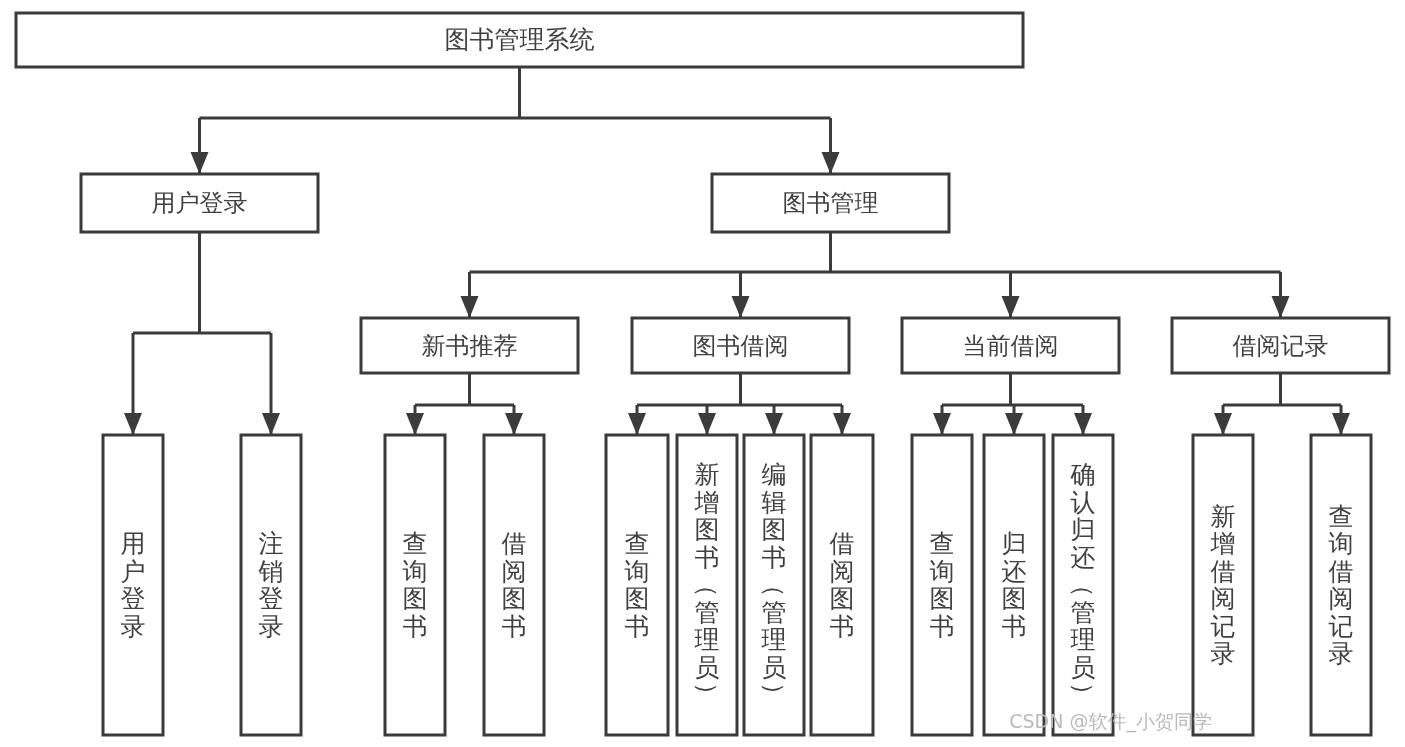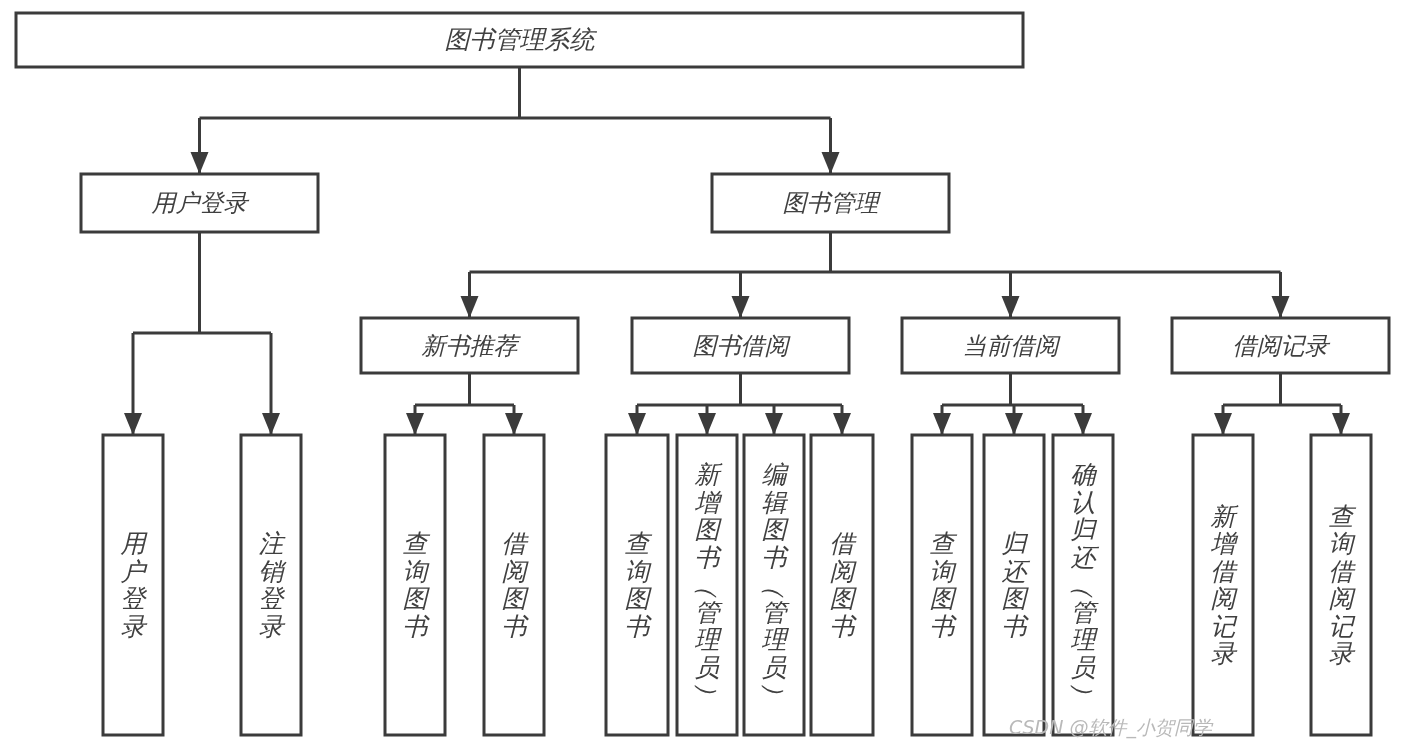--- a/index.html
+++ b/index.html
@@ -2,21 +2,21 @@
 <html lang="zh"><head>
 <meta charset="utf-8">
 <title>图书管理系统 功能结构图</title>
 <style>
   html,body{margin:0;padding:0;background:#ffffff;}
   body{
     width:1405px;height:747px;
     font-family:"DejaVu Sans","Liberation Sans",sans-serif;
     overflow:hidden;
   }
-  #diagram-root{position:relative;width:1222px;height:747px;background:#ffffff;font-style:italic;}
+  #diagram-root{position:relative;width:1222px;height:747px;background:#ffffff;}
   svg.diagram{position:absolute;top:0;left:0;width:1405px;height:747px;display:block;}
 
   .node-box{
     fill:#ffffff;
     stroke:#3b3b3b;
     stroke-width:3;
   }
   .connector{
     stroke:#3b3b3b;
     stroke-width:3;
@@ -47,21 +47,21 @@
     line-height:1.10;
     pointer-events:none;
     user-select:none;
   }
   .vlabel span{display:block;text-align:center;}
   .vlabel span.paren{transform:rotate(90deg);}
 
   .watermark{
     position:absolute;
     right:10px;
-    bottom:6px;
+    bottom:12px;
     color:#b9b9b9;
     font-size:19px;
     font-family:"DejaVu Sans","Liberation Sans",sans-serif;
     white-space:nowrap;
     user-select:none;
   }
 </style>
 </head>
 <body>
 

